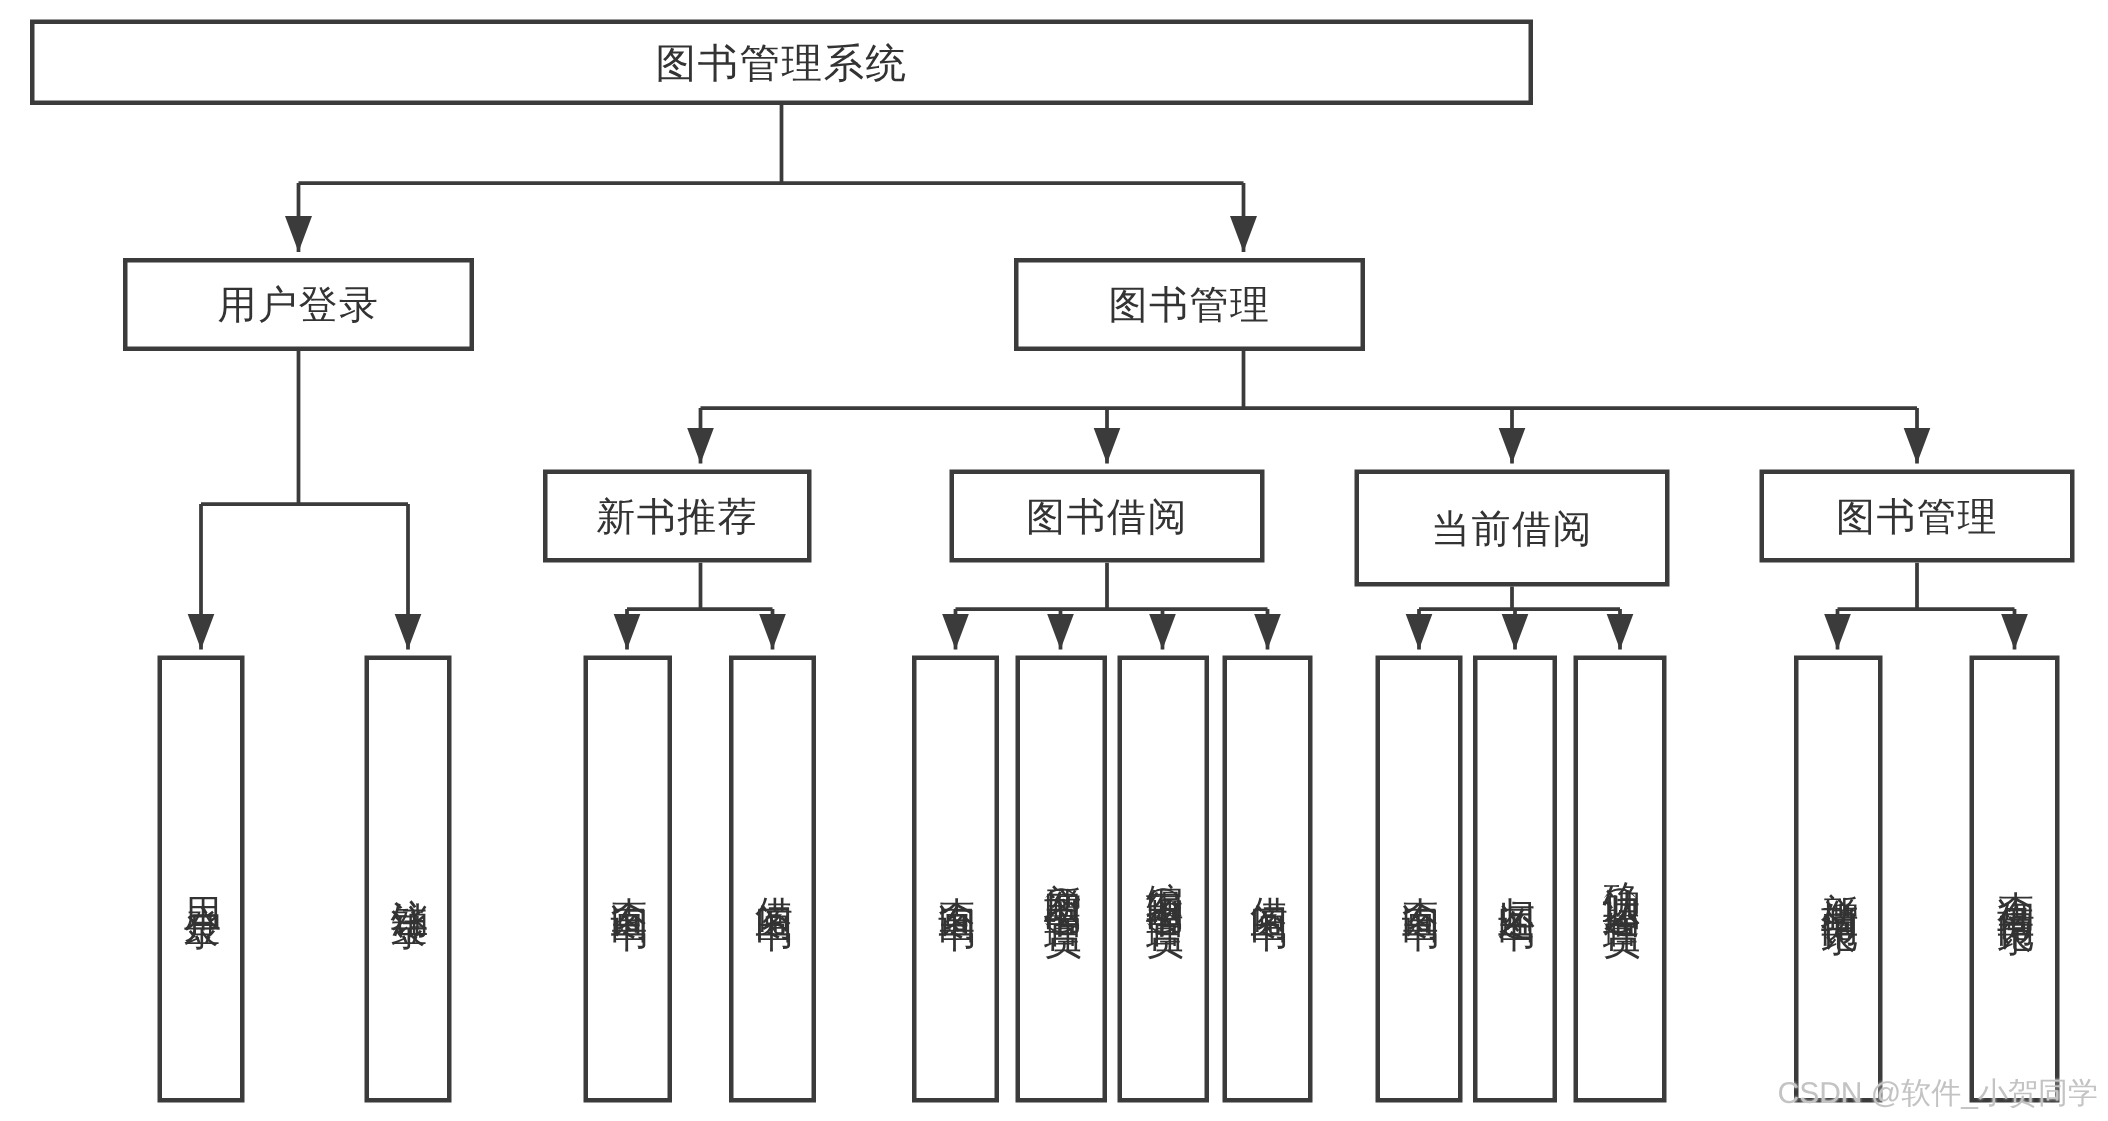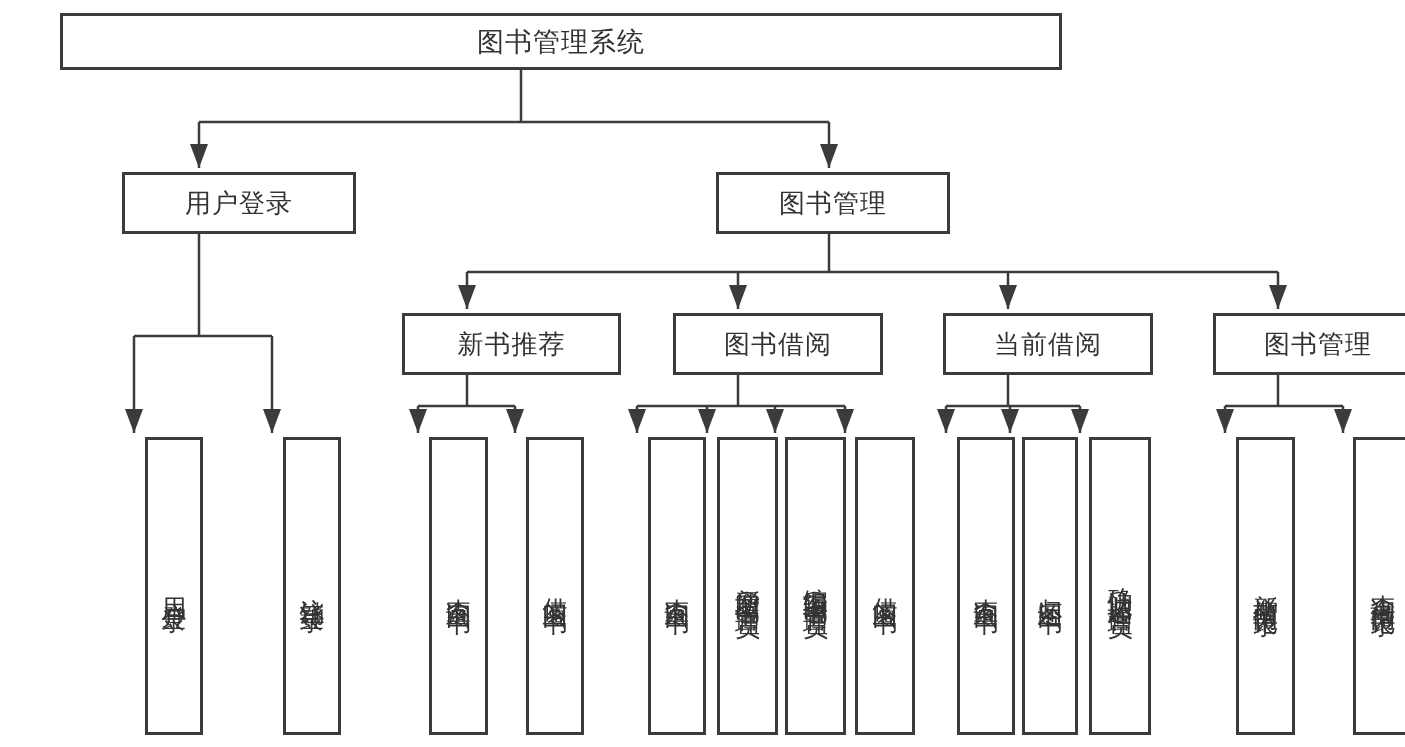--- a/index.html
+++ b/index.html
@@ -25,21 +25,20 @@
   .node {
     position: absolute;
     box-sizing: border-box;
     background: #ffffff;
     border: 3px solid #3b3b3b;
     display: flex;
     align-items: center;
     justify-content: center;
     text-align: center;
     color: #333333;
-    margin-left: 40px;
   }
   .hbox { font-size: 26px; letter-spacing: 1px; }
   .root { font-size: 27px; }
   .vbox {
     writing-mode: vertical-rl;
     font-size: 25px;
     letter-spacing: 4px;
     line-height: 1;
   }
   .watermark {
@@ -110,37 +109,38 @@
     <path class="ln" d="M1225 406 H1343"></path>
     <path class="ln" d="M1225 406 V433" marker-end="url(#arw)"></path>
     <path class="ln" d="M1343 406 V433" marker-end="url(#arw)"></path>
   </svg>
 
   <div class="node hbox root" style="left:20px; top:13px; width:1002px; height:57px;">图书管理系统</div>
 
   <div class="node hbox" style="left:82px; top:172px; width:234px; height:62px;">用户登录</div>
   <div class="node hbox" style="left:676px; top:172px; width:234px; height:62px;">图书管理</div>
 
-  <div class="node hbox" style="left:362px; top:313px; width:219px; height:62px;">新书推荐</div>
+  <div class="node hbox" style="left:362px; top:313px; width:179px; height:62px;">新书推荐</div>
   <div class="node hbox" style="left:633px; top:313px; width:210px; height:62px;">图书借阅</div>
-  <div class="node hbox" style="left:903px; top:313px; width:210px; height:62px;">当前借阅</div>
+  <div class="node hbox" style="left:903px; top:313px; width:210px; height:78px;">当前借阅</div>
   <div class="node hbox" style="left:1173px; top:313px; width:210px; height:62px;">图书管理</div>
 
   <div class="node vbox" style="left:105px; top:437px; width:58px; height:298px;">用户登录</div>
   <div class="node vbox" style="left:243px; top:437px; width:58px; height:298px;">注销登录</div>
 
   <div class="node vbox" style="left:389px; top:437px; width:59px; height:298px;">查询图书</div>
   <div class="node vbox" style="left:486px; top:437px; width:58px; height:298px;">借阅图书</div>
 
   <div class="node vbox" style="left:608px; top:437px; width:58px; height:298px;">查询图书</div>
   <div class="node vbox" style="left:677px; top:437px; width:61px; height:298px;">新增图书（管理员）</div>
   <div class="node vbox" style="left:745px; top:437px; width:61px; height:298px;">编辑图书（管理员）</div>
   <div class="node vbox" style="left:815px; top:437px; width:60px; height:298px;">借阅图书</div>
 
   <div class="node vbox" style="left:917px; top:437px; width:58px; height:298px;">查询图书</div>
   <div class="node vbox" style="left:982px; top:437px; width:56px; height:298px;">归还图书</div>
   <div class="node vbox" style="left:1049px; top:437px; width:62px; height:298px;">确认归还（管理员）</div>
 
   <div class="node vbox" style="left:1196px; top:437px; width:59px; height:298px;">新增借阅记录</div>
   <div class="node vbox" style="left:1313px; top:437px; width:60px; height:298px;">查询借阅记录</div>
 
+  <div class="watermark">CSDN @软件_小贺同学</div>
 
 </div>
 
 </body></html>

